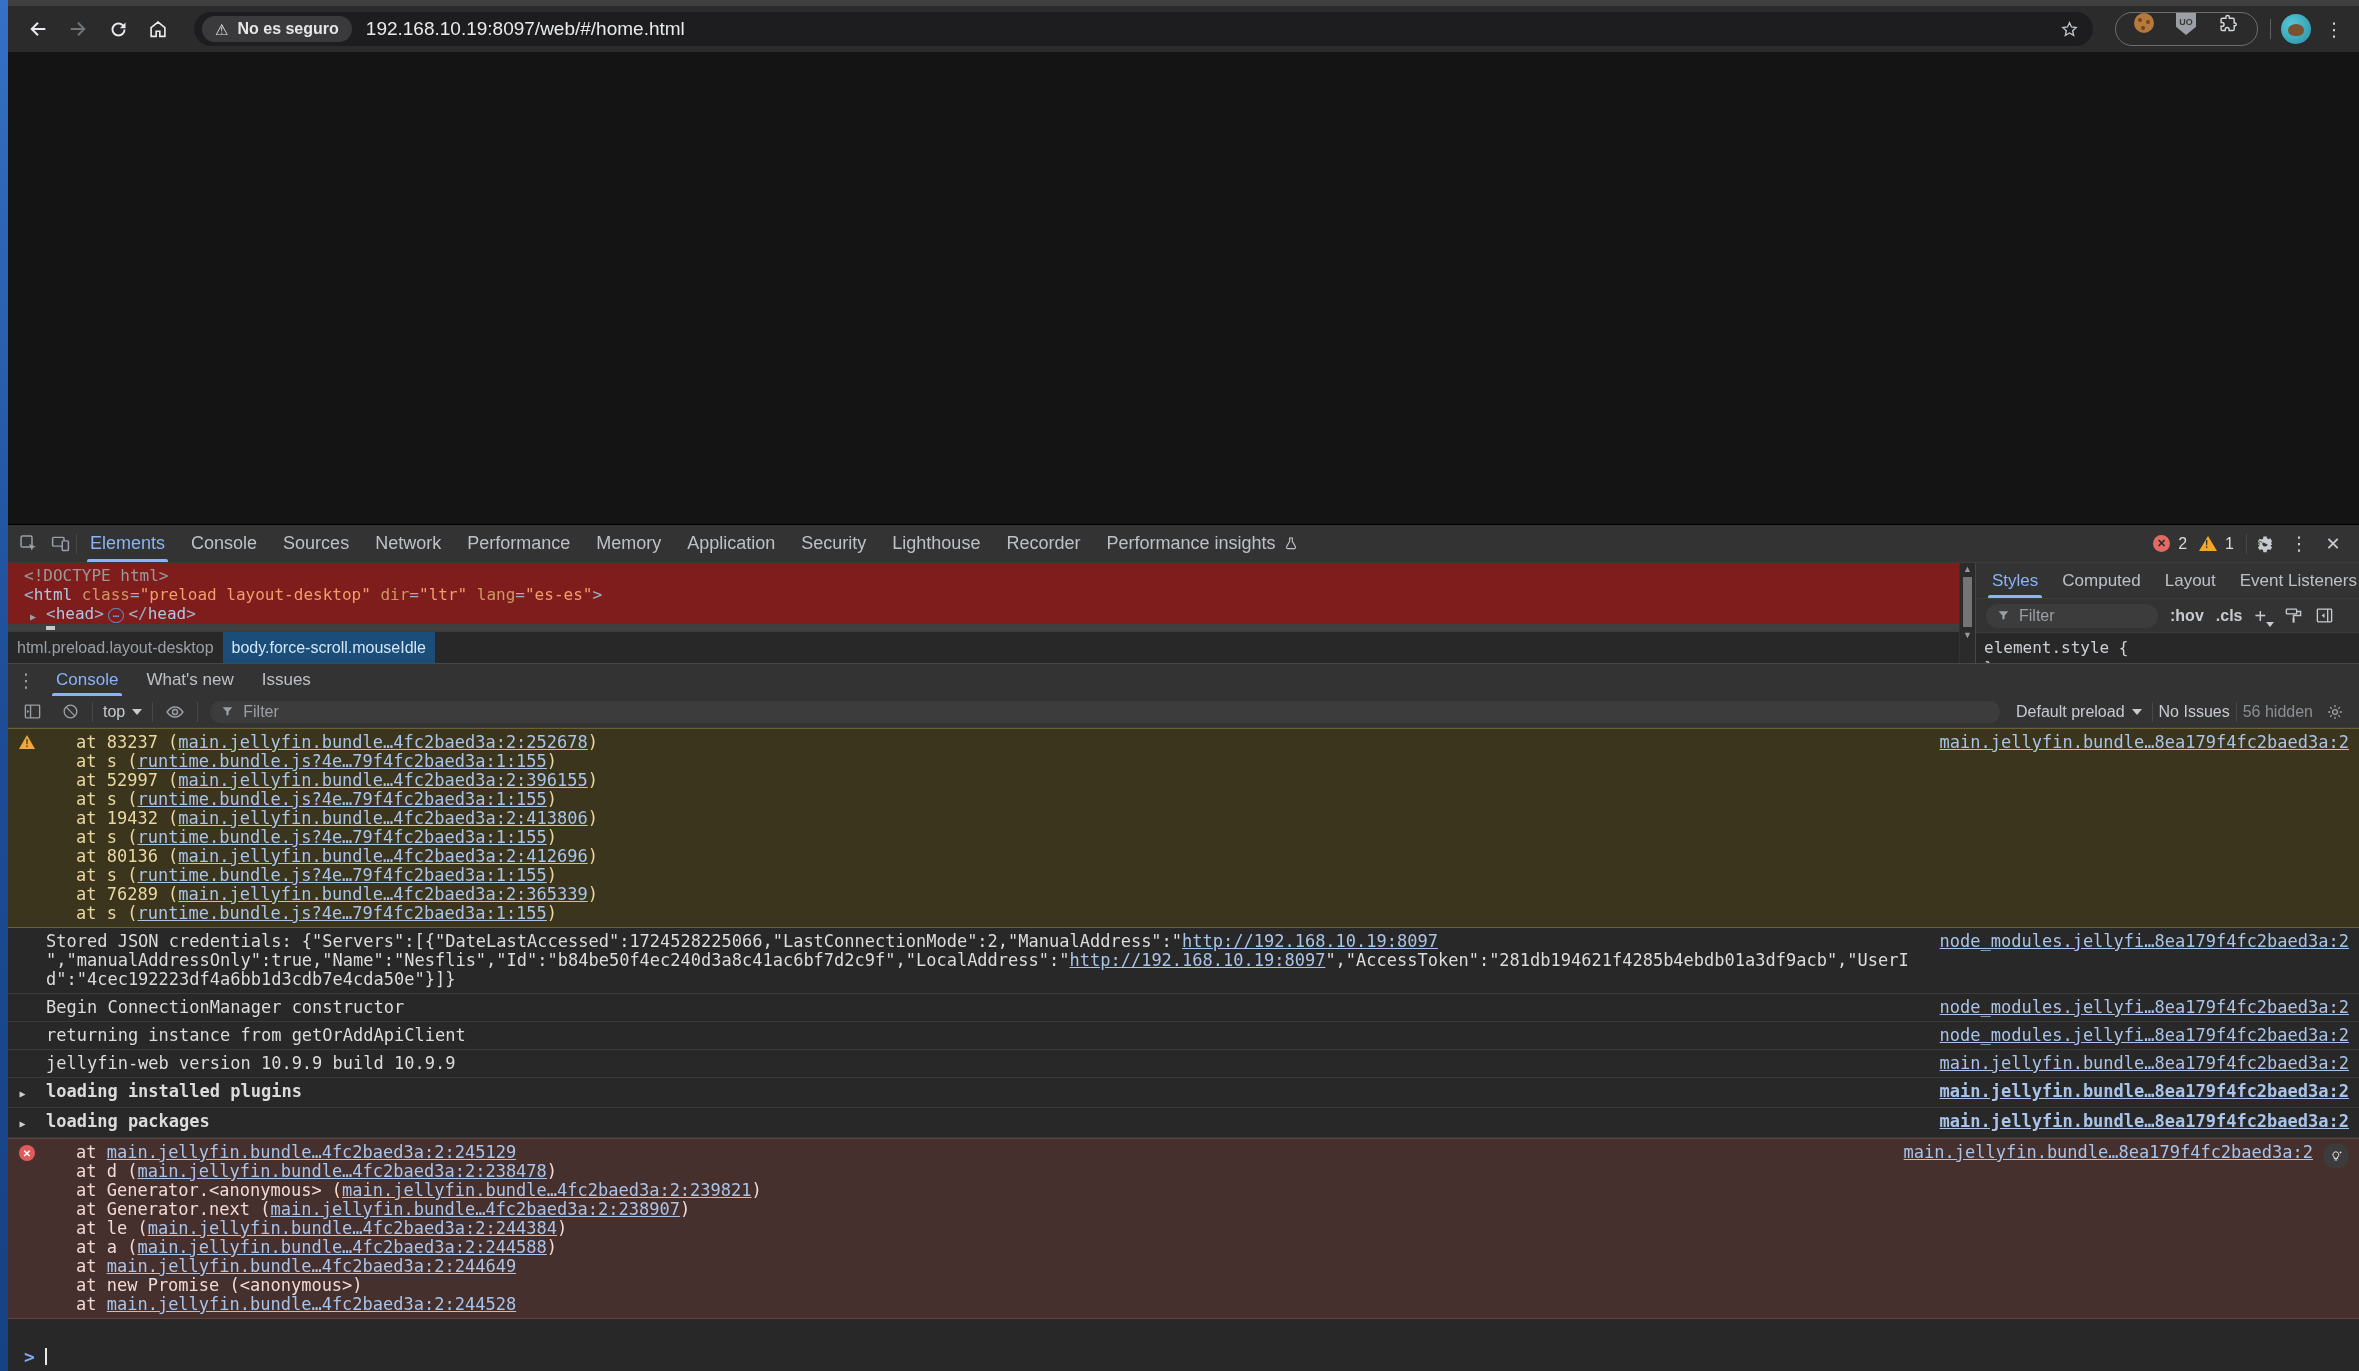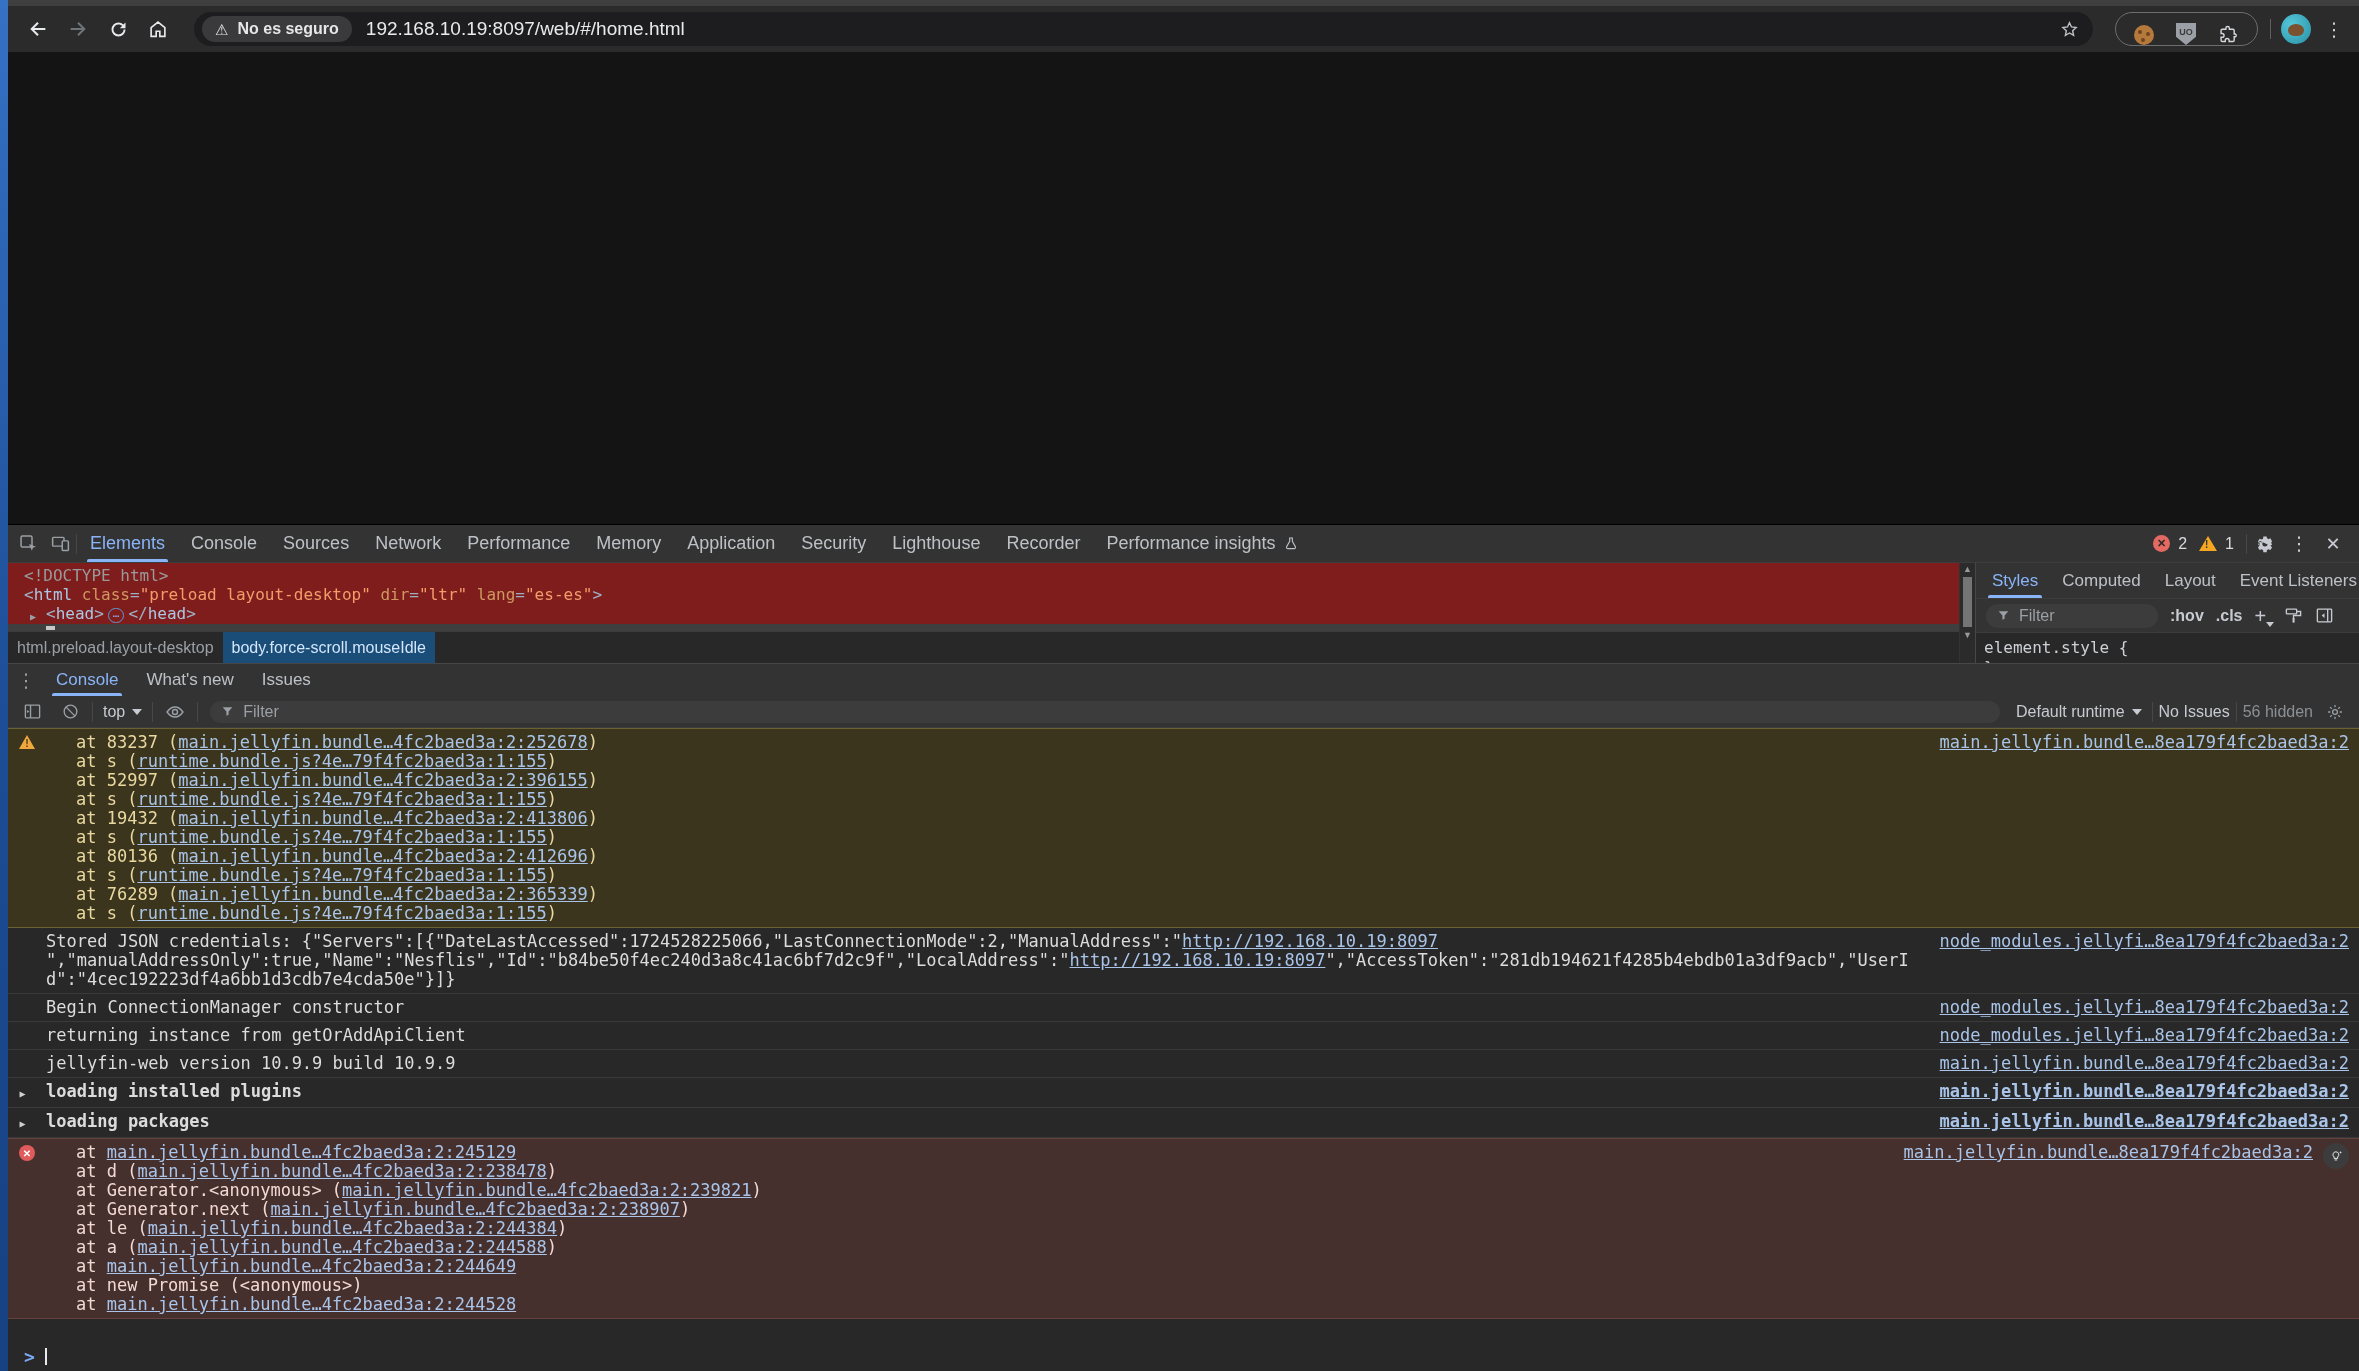--- a/index.html
+++ b/index.html
@@ -11,21 +11,21 @@
   
   .win-strip { height:6px; background:#3f3f3f; flex:none; }
   .btoolbar { height:46px; background:#2b2b2b; flex:none; display:flex; align-items:center; padding:0 12px; gap:4px; }
   .navbtn { width:36px; height:36px; border-radius:50%; display:flex; align-items:center; justify-content:center; flex:none; }
   .omnibox { flex:1; height:34px; margin:0 10px 0 14px; background:#1d1d1f; border-radius:17px; display:flex; align-items:center; padding:0 8px 0 8px; min-width:0; }
   .secchip { height:26px; border-radius:13px; background:#3a3a3c; display:flex; align-items:center; gap:9px; padding:0 13px; flex:none; }
   .secchip .tri { color:#e3e3e3; font-size:15px; line-height:1; }
   .secchip .lbl { color:#e6e6e6; font-size:16px; font-weight:700; white-space:nowrap; }
   .urltext { color:#e8eaed; font-size:19px; margin-left:14px; white-space:nowrap; overflow:hidden; flex:1; }
   .starbtn { flex:none; width:32px; height:32px; display:flex; align-items:center; justify-content:center; }
-  .extpill { flex:none; height:34px; border:1.5px solid #6e6e6e; border-radius:17px; display:flex; align-items:flex-end; gap:22px; padding:0 18px; margin:0 8px; }
+  .extpill { flex:none; height:34px; border:1.5px solid #6e6e6e; border-radius:17px; display:flex; align-items:flex-start; gap:22px; padding:0 18px; margin:0 8px; }
   .cookie { width:20px; height:20px; border-radius:50%; background:#b5793c; position:relative; }
   .cookie::after { content:""; position:absolute; left:4px; top:5px; width:4px; height:4px; border-radius:50%;
     background:#6e4520; box-shadow:8px 2px 0 #6e4520, 3px 8px 0 #6e4520; }
   .ushield { width:20px; height:22px; background:#9aa0a6; clip-path:polygon(0 0,100% 0,100% 62%,50% 100%,0 62%);
     display:flex; justify-content:center; padding-top:4px; color:#3a3a3a; font-size:9px; font-weight:700; }
   .avatar { flex:none; width:30px; height:30px; border-radius:50%; background:radial-gradient(circle at 35% 35%,#55c8d8,#2a8fa6); position:relative; overflow:hidden; margin:0 6px; }
   .avatar::after { content:""; position:absolute; left:7px; top:10px; width:16px; height:12px; border-radius:50% 50% 45% 45%; background:#7a5230; }
   .kebab { color:#d0d0d0; font-size:19px; width:26px; text-align:center; letter-spacing:0; }
   .vsep { width:1px; height:20px; background:#5f5f5f; flex:none; }
   
@@ -312,21 +312,21 @@
             </svg>
         </div>
         <div class="vsep" style="background:#474747"></div>
         <div class="fpill grow">
           <svg width="13" height="13" viewBox="0 0 24 24">
               <path d="M3 4h18l-7 8v6l-4 2v-8z" fill="#9aa0a6"></path>
             </svg>
           <span>Filter</span>
         </div>
         <div class="drop">
-          <span>Default runtime</span>
+          <span>Default preload</span>
             <span class="caret-dn"></span>
         </div>
         <div class="vsep" style="background:#474747"></div>
         <span class="ttxt">No Issues</span>
         <div class="vsep" style="background:#474747"></div>
         <span class="ttxt dim">56 hidden</span>
         <div class="iconbtn">
           <svg width="18" height="18" viewBox="0 0 24 24">
               <circle cx="12" cy="12" r="3.2" fill="none" stroke="#9aa0a6" stroke-width="1.7"></circle>
               <path d="M12 2.8v3M12 18.2v3M2.8 12h3M18.2 12h3M5.5 5.5l2.1 2.1M16.4 16.4l2.1 2.1M18.5 5.5l-2.1 2.1M7.6 16.4l-2.1 2.1" stroke="#9aa0a6" stroke-width="1.7"></path>

